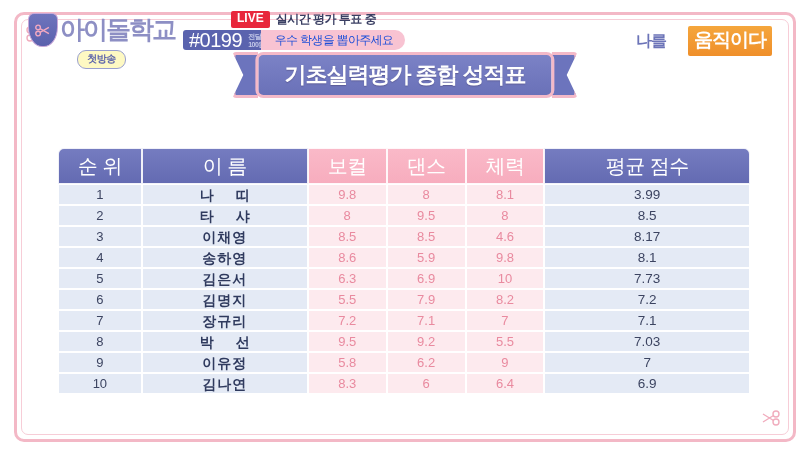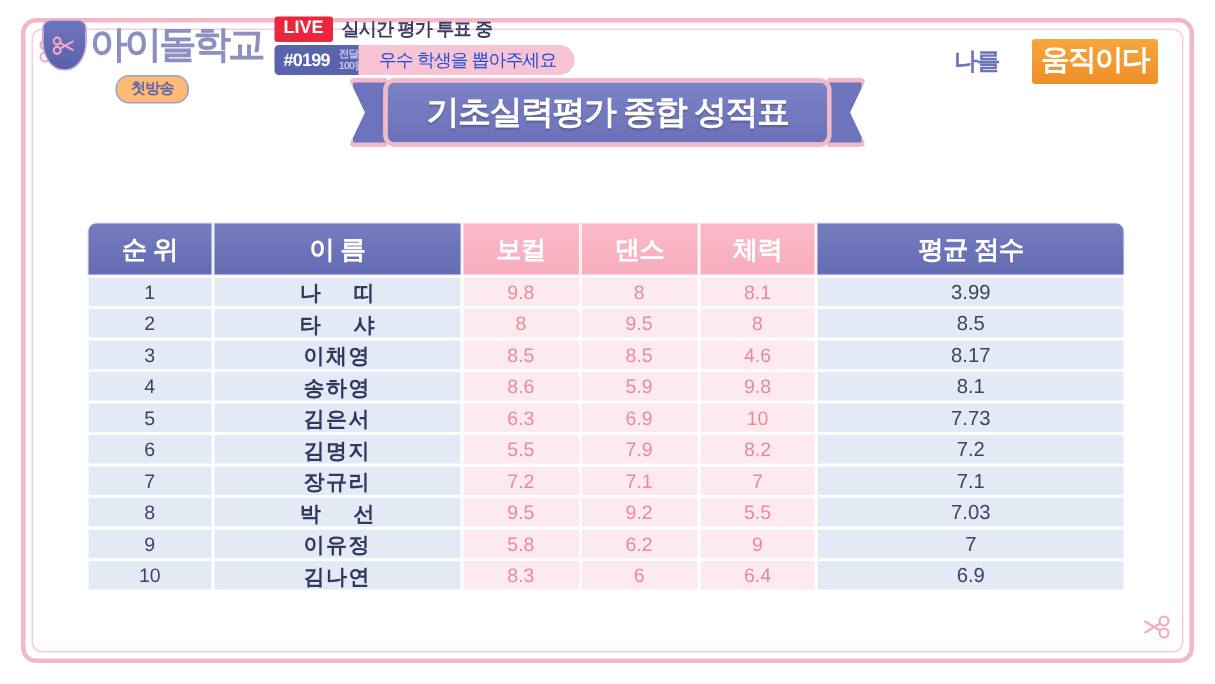--- a/index.html
+++ b/index.html
@@ -82,34 +82,34 @@
   }
 
   .first-badge {
     margin-top: 3px;
     font-size: 10px;
     font-weight: bold;
     color: #5f66ab;
     border: 1.3px solid #9aa0cf;
     border-radius: 9px;
     padding: 1px 9px 2px;
-    background: #fdba74;
+    background: #fef9c3;
     letter-spacing: -0.5px;
     white-space: nowrap;
   }
 
   
   .live-block {
     margin-left: 8px;
     margin-top: 2px;
     display: flex;
     flex-direction: column;
     gap: 2px;
   }
-  .live-top { display: flex; align-items: center; gap: 6px; }
+  .live-top { display: flex; align-items: center; gap: 6px; margin-left: 48px; }
   .live-tag {
     background: #e8273c;
     color: #ffffff;
     font-size: 12px;
     font-weight: bold;
     letter-spacing: 0px;
     padding: 1px 6px 2px;
     border-radius: 2px;
     line-height: 1.1;
   }
@@ -118,22 +118,22 @@
     font-weight: bold;
     color: #3a3f63;
     letter-spacing: -0.5px;
     white-space: nowrap;
   }
 
   .vote-row { display: flex; align-items: stretch; height: 20px; }
   .vote-num {
     background: #5a63ae;
     color: #ffffff;
-    font-size: 12px;
-    font-weight: bold;
+    font-size: 20px;
+    font-weight: normal;
     padding: 0 6px;
     display: flex; align-items: center;
     border-radius: 3px 0 0 3px;
     letter-spacing: -0.5px;
   }
   .vote-meta {
     background: #5a63ae;
     color: #c3c8e8;
     font-size: 7px;
     font-weight: bold;
@@ -221,22 +221,22 @@
   .table-wrap {
     position: absolute;
     left: 58px;
     top: 148px;
     width: 692px;
   }
   table { border-collapse: separate; border-spacing: 0; width: 100%; }
 
   thead th {
     height: 36px;
-    font-size: 17px;
-    font-weight: bold;
+    font-size: 20px;
+    font-weight: normal;
     color: #ffffff;
     letter-spacing: -0.5px;
     vertical-align: middle;
     border: 1px solid rgba(255,255,255,.9);
   }
   th.hdr-blue { background: linear-gradient(180deg,#757cc0 0%, #646bb2 100%); }
   th.hdr-pink { background: linear-gradient(180deg,#fab9c8 0%, #f7adbe 100%); }
 
   thead th:first-child { border-radius: 6px 0 0 0; }
   thead th:last-child  { border-radius: 0 6px 0 0; }

